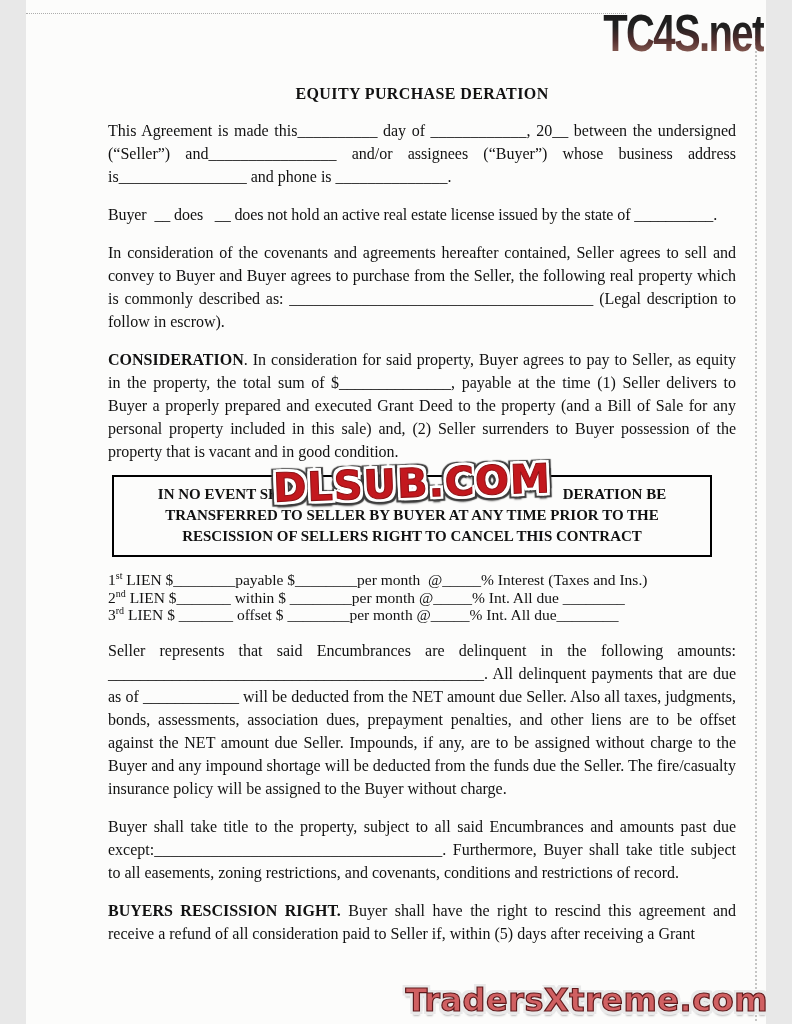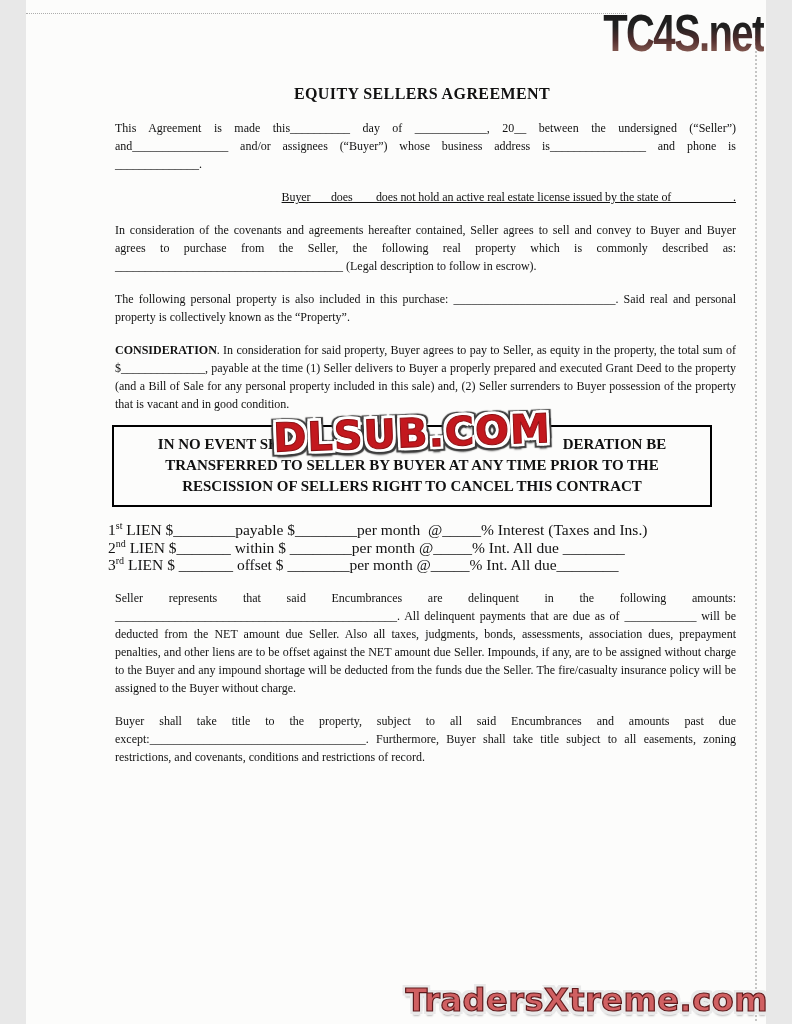--- a/index.html
+++ b/index.html
@@ -22,25 +22,25 @@
   }
   .content {
     position:absolute; left:82px; top:0; width:628px;
   }
   .doc-title {
     margin:84px 0 0 0;
     font-size:16px; font-weight:bold; text-align:center;
     letter-spacing:.4px; line-height:20px;
   }
   p.para {
-    margin:15px 0 0 7px;
-    font-size:12px; line-height:18px;
+    margin:15px 0 0 0;
+    font-size:16px; line-height:23px;
     text-align:justify;
   }
-  p.nowrap { white-space:nowrap; text-align:right; letter-spacing:-0.1px;text-decoration:underline; }
+  p.nowrap { white-space:nowrap; text-align:left; letter-spacing:-0.1px; }
   .notice-box {
     position:relative;
     margin:12px 24px 0 4px;
     border:2px solid #000;
     padding:7px 10px 8px 10px;
     text-align:center;
   }
   .notice-line {
     font-weight:bold; font-size:15px; line-height:21px;
     white-space:nowrap;
@@ -99,29 +99,28 @@
 
 <div class="page">
 
   <div class="scan-top"></div>
   <div class="scan-right"></div>
 
   <div class="wm wm-tc4s">TC4S.net</div>
 
   <div class="content">
 
-    <h1 class="doc-title">EQUITY SELLERS AGREEMENT</h1>
+    <h1 class="doc-title">EQUITY PURCHASE DERATION</h1>
 
     <p class="para">This Agreement is made this__________ day of ____________, 20__ between the undersigned (“Seller”) and________________ and/or assignees (“Buyer”) whose business address is________________ and phone is ______________.</p>
 
     <p class="para nowrap">Buyer&nbsp;&nbsp;__ does&nbsp;&nbsp;&nbsp;__ does not hold an active real estate license issued by the state of __________.</p>
 
     <p class="para">In consideration of the covenants and agreements hereafter contained, Seller agrees to sell and convey to Buyer and Buyer agrees to purchase from the Seller, the following real property which is commonly described as: ______________________________________ (Legal description to follow in escrow).</p>
 
-    <p class="para">The following personal property is also included in this purchase: ___________________________. Said real and personal property is collectively known as the “Property”.</p>
 
     <p class="para"><b class="lead">CONSIDERATION</b><span>. In consideration for said property, Buyer agrees to pay to Seller, as equity in the property, the total sum of $______________, payable at the time (1) Seller delivers to Buyer a properly prepared and executed Grant Deed to the property (and a Bill of Sale for any personal property included in this sale) and, (2) Seller surrenders to Buyer possession of the property that is vacant and in good condition.</span></p>
 
     <div class="notice-box">
       <div class="notice-line"><span>IN NO EVENT SH</span><span class="notice-gap"></span><span>DERATION BE</span></div>
       <div class="notice-line">TRANSFERRED TO SELLER BY BUYER AT ANY TIME PRIOR TO THE</div>
       <div class="notice-line">RESCISSION OF SELLERS RIGHT TO CANCEL THIS CONTRACT</div>
       <div class="wm wm-dlsub">DLSUB.COM</div>
     </div>
 
@@ -129,18 +128,19 @@
     <div class="liens">
       <div class="lien-line"><span>1</span><sup>st</sup><span> LIEN $________payable $________per month&nbsp; @_____% Interest (Taxes and Ins.)</span></div>
       <div class="lien-line"><span>2</span><sup>nd</sup><span> LIEN $_______ within $ ________per month @_____% Int. All due ________</span></div>
       <div class="lien-line"><span>3</span><sup>rd</sup><span> LIEN $ _______ offset $ ________per month @_____% Int. All due________</span></div>
     </div>
 
     <p class="para">Seller represents that said Encumbrances are delinquent in the following amounts: _______________________________________________. All delinquent payments that are due as of ____________ will be deducted from the NET amount due Seller. Also all taxes, judgments, bonds, assessments, association dues, prepayment penalties, and other liens are to be offset against the NET amount due Seller. Impounds, if any, are to be assigned without charge to the Buyer and any impound shortage will be deducted from the funds due the Seller. The fire/casualty insurance policy will be assigned to the Buyer without charge.</p>
 
     <p class="para">Buyer shall take title to the property, subject to all said Encumbrances and amounts past due except:____________________________________. Furthermore, Buyer shall take title subject to all easements, zoning restrictions, and covenants, conditions and restrictions of record.</p>
 
+    <p class="para"><b class="lead">BUYERS RESCISSION RIGHT.</b><span> Buyer shall have the right to rescind this agreement and receive a refund of all consideration paid to Seller if, within (5) days after receiving a Grant</span></p>
 
   </div>
 
   <div class="wm wm-traders">TradersXtreme.com</div>
 
 </div>
 
 </body></html>

